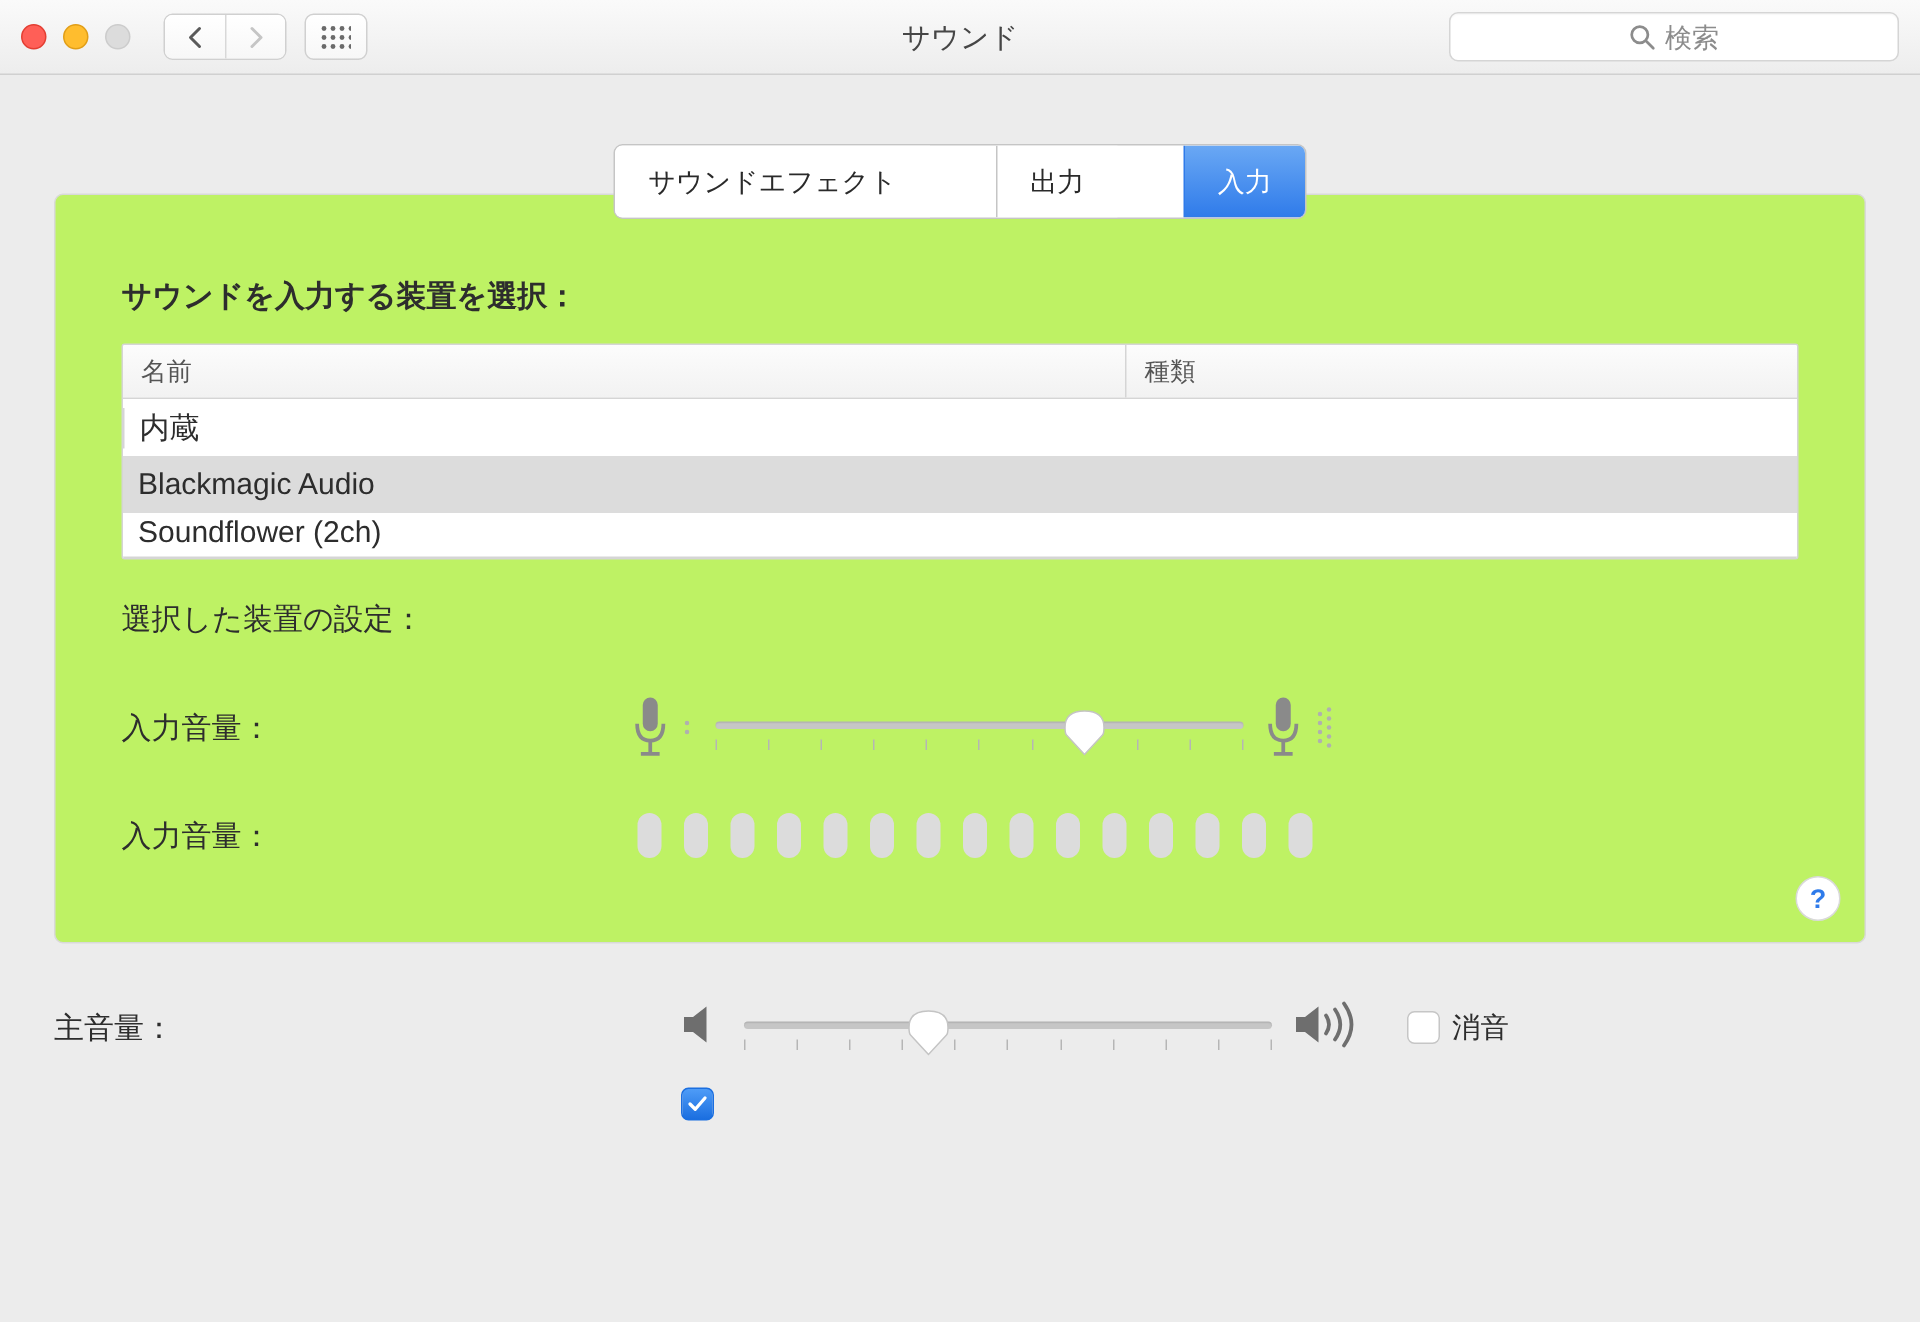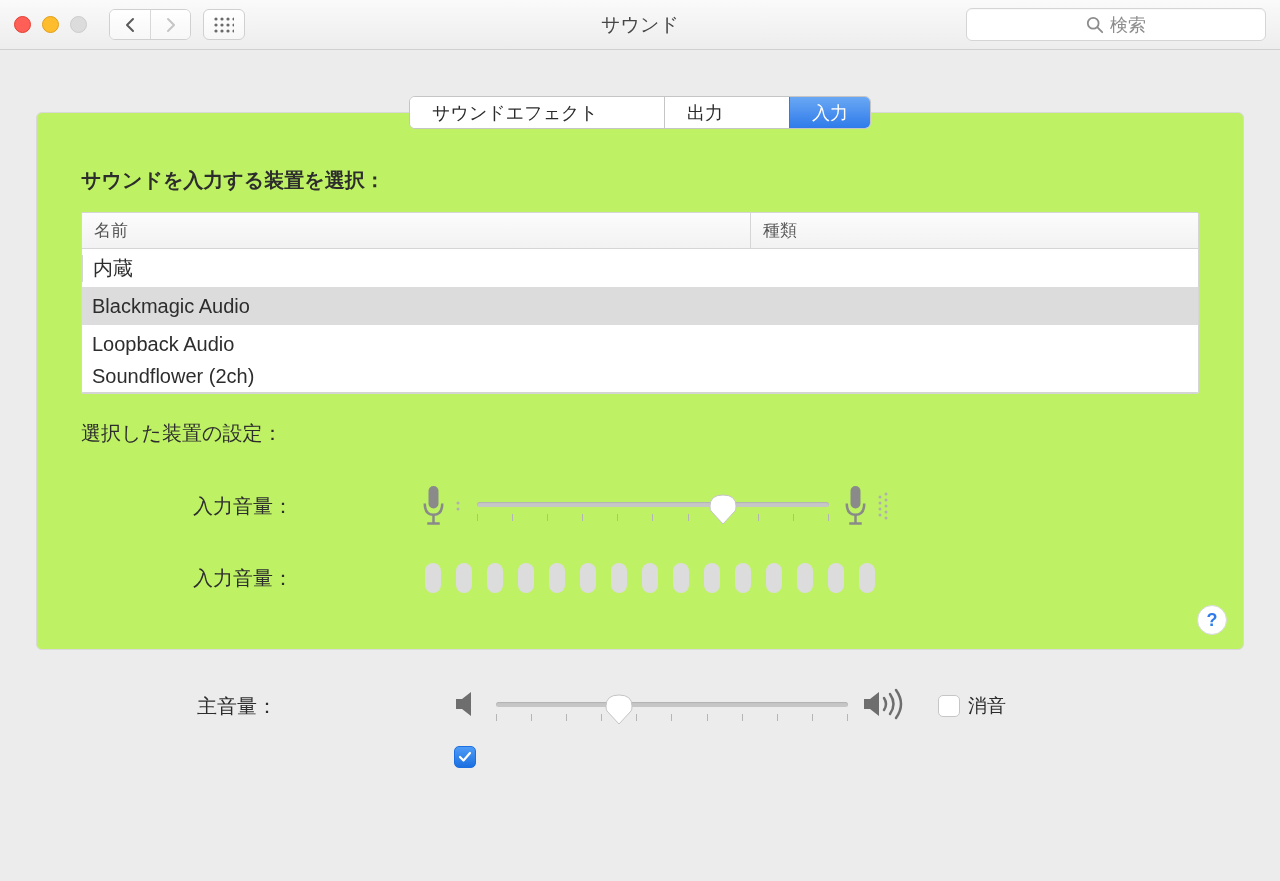--- a/index.html
+++ b/index.html
@@ -95,21 +95,21 @@
   display: flex;
   justify-content: center;
   margin-top: 46px;
   position: relative;
 }
 .tabs {
   display: flex;
   border: 1px solid #c5c5c5;
   border-radius: 6px;
   overflow: hidden;
-  height: 33px;
+  height: 50px;
   background: #fff;
   font-size: 18px;
   position: relative;
   z-index: 2;
 }
 .tab {
   padding: 3px 22px;
   display: flex;
   align-items: center;
   background: #fff;
@@ -179,21 +179,21 @@
 .controls {
   margin-top: 36px;
 }
 .ctrl-row {
   display: flex;
   align-items: center;
   margin-bottom: 34px;
 }
 .ctrl-label {
   width: 340px;
-  text-align: center;
+  text-align: left;
   font-size: 20px;
   color: #2d2d2d;
   padding-right: 16px;
 }
 .ctrl-body {
   flex: 1;
   display: flex;
   align-items: center;
   gap: 14px;
 }
@@ -357,24 +357,20 @@
     <div class="device-table">
       <div class="device-header">
         <div class="col col-name">名前</div>
         <div class="col col-kind">種類</div>
       </div>
       <div class="device-row">
         <div class="col col-kind">内蔵</div>
       </div>
       <div class="device-row selected">
         <div class="col col-name">Blackmagic Audio</div>
-        <div class="col col-kind"></div>
-      </div>
-      <div class="device-row">
-        <div class="col col-name">Loopback Audio</div>
         <div class="col col-kind"></div>
       </div>
       <div class="device-row partial">
         <div class="col col-name">Soundflower (2ch)</div>
         <div class="col col-kind"></div>
       </div>
     </div>
 
     <div class="subhead">選択した装置の設定：</div>
 

